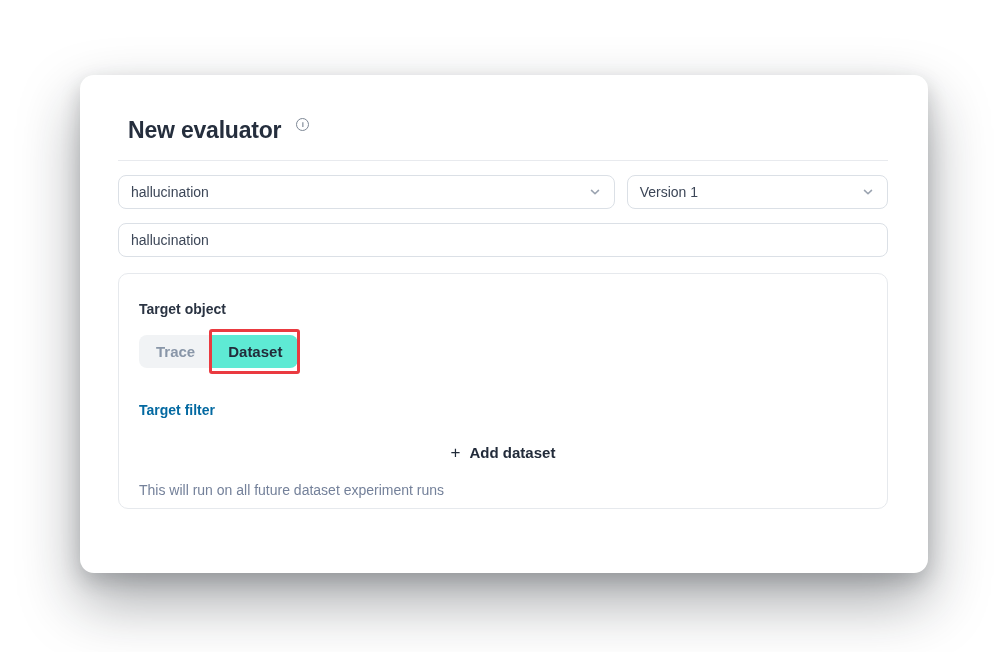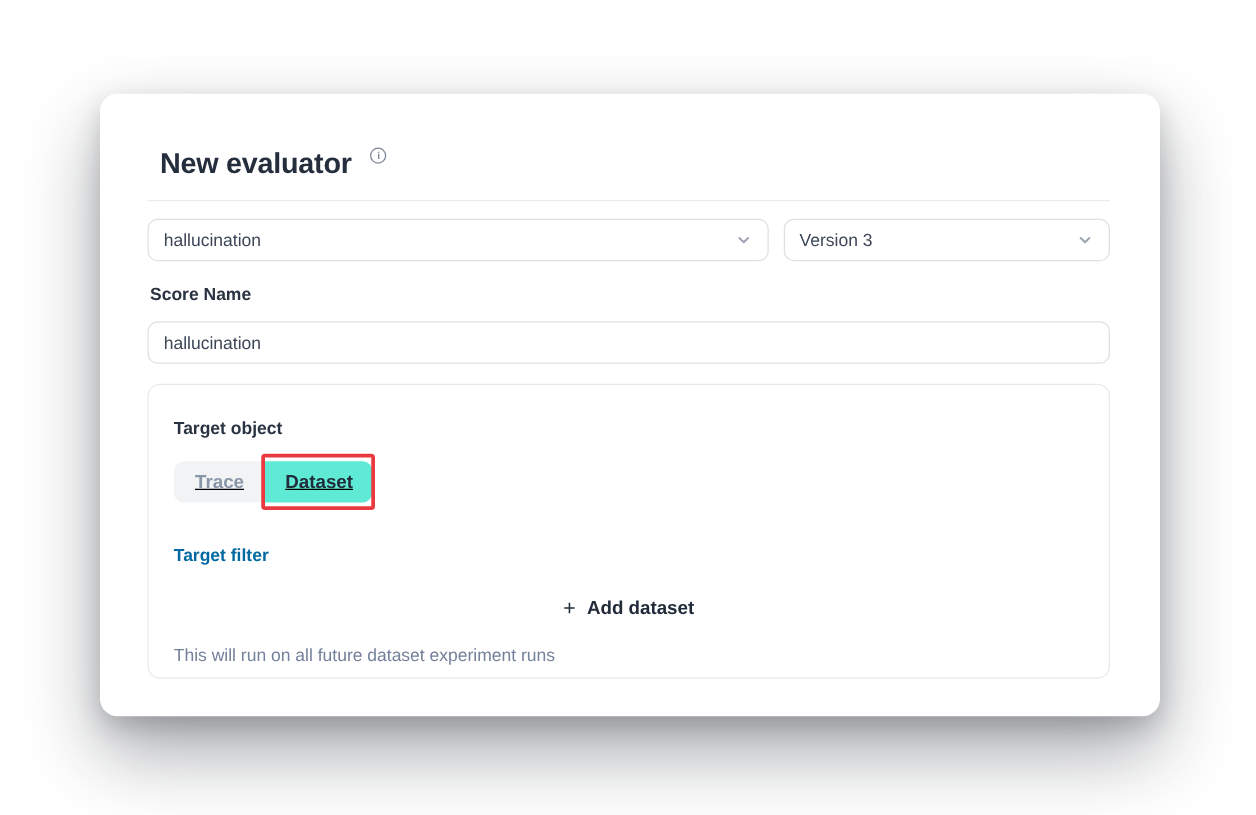--- a/index.html
+++ b/index.html
@@ -53,21 +53,21 @@
     font-family: "Liberation Sans", "DejaVu Sans", sans-serif;
     outline: none; background: #fff;
   }
 
   .target-card {
     margin-top: 16px; border: 1px solid #e6e9ed; border-radius: 10px;
     padding: 26px 20px 22px 20px; height: 236px;
   }
   .card-label { font-size: 14px; font-weight: 600; color: #2a3342; text-align: center; }
 
-  .segmented { display: flex; align-items: flex-start; margin-top: 17px; height: 33px; text-decoration: underline; }
+  .segmented { display: flex; align-items: flex-start; margin-top: 17px; height: 33px; }
   .seg-trace {
     height: 33px; display: flex; align-items: center;
     padding: 0 17px; background: #f1f3f5;
     border-radius: 8px 0 0 8px; border: none;
     font-size: 15px; font-weight: 600; color: #8996a8; cursor: pointer;
     font-family: inherit;
   }
   .seg-dataset-wrap {
     position: relative; display: flex;
   }
@@ -109,28 +109,27 @@
   <hr class="divider">
 
   <div class="select-row">
     <div class="select-box select-evaluator">
       <span>hallucination</span>
       <svg class="chevron" viewBox="0 0 16 16">
           <path d="M4 6.2 L8 10 L12 6.2"></path>
         </svg>
     </div>
     <div class="select-box select-version">
-      <span>Version 3</span>
+      <span>Version 1</span>
       <svg class="chevron" viewBox="0 0 16 16">
           <path d="M4 6.2 L8 10 L12 6.2"></path>
         </svg>
     </div>
   </div>
 
-  <label class="field-label">Score Name</label>
   <input class="text-input" type="text" value="hallucination" style="">
 
   <div class="target-card">
     <span class="card-label">Target object</span>
 
     <div class="segmented">
       <button class="seg-trace">Trace</button>
       <div class="seg-dataset-wrap">
         <button class="seg-dataset">Dataset</button>
         <span class="red-annotation"></span>

